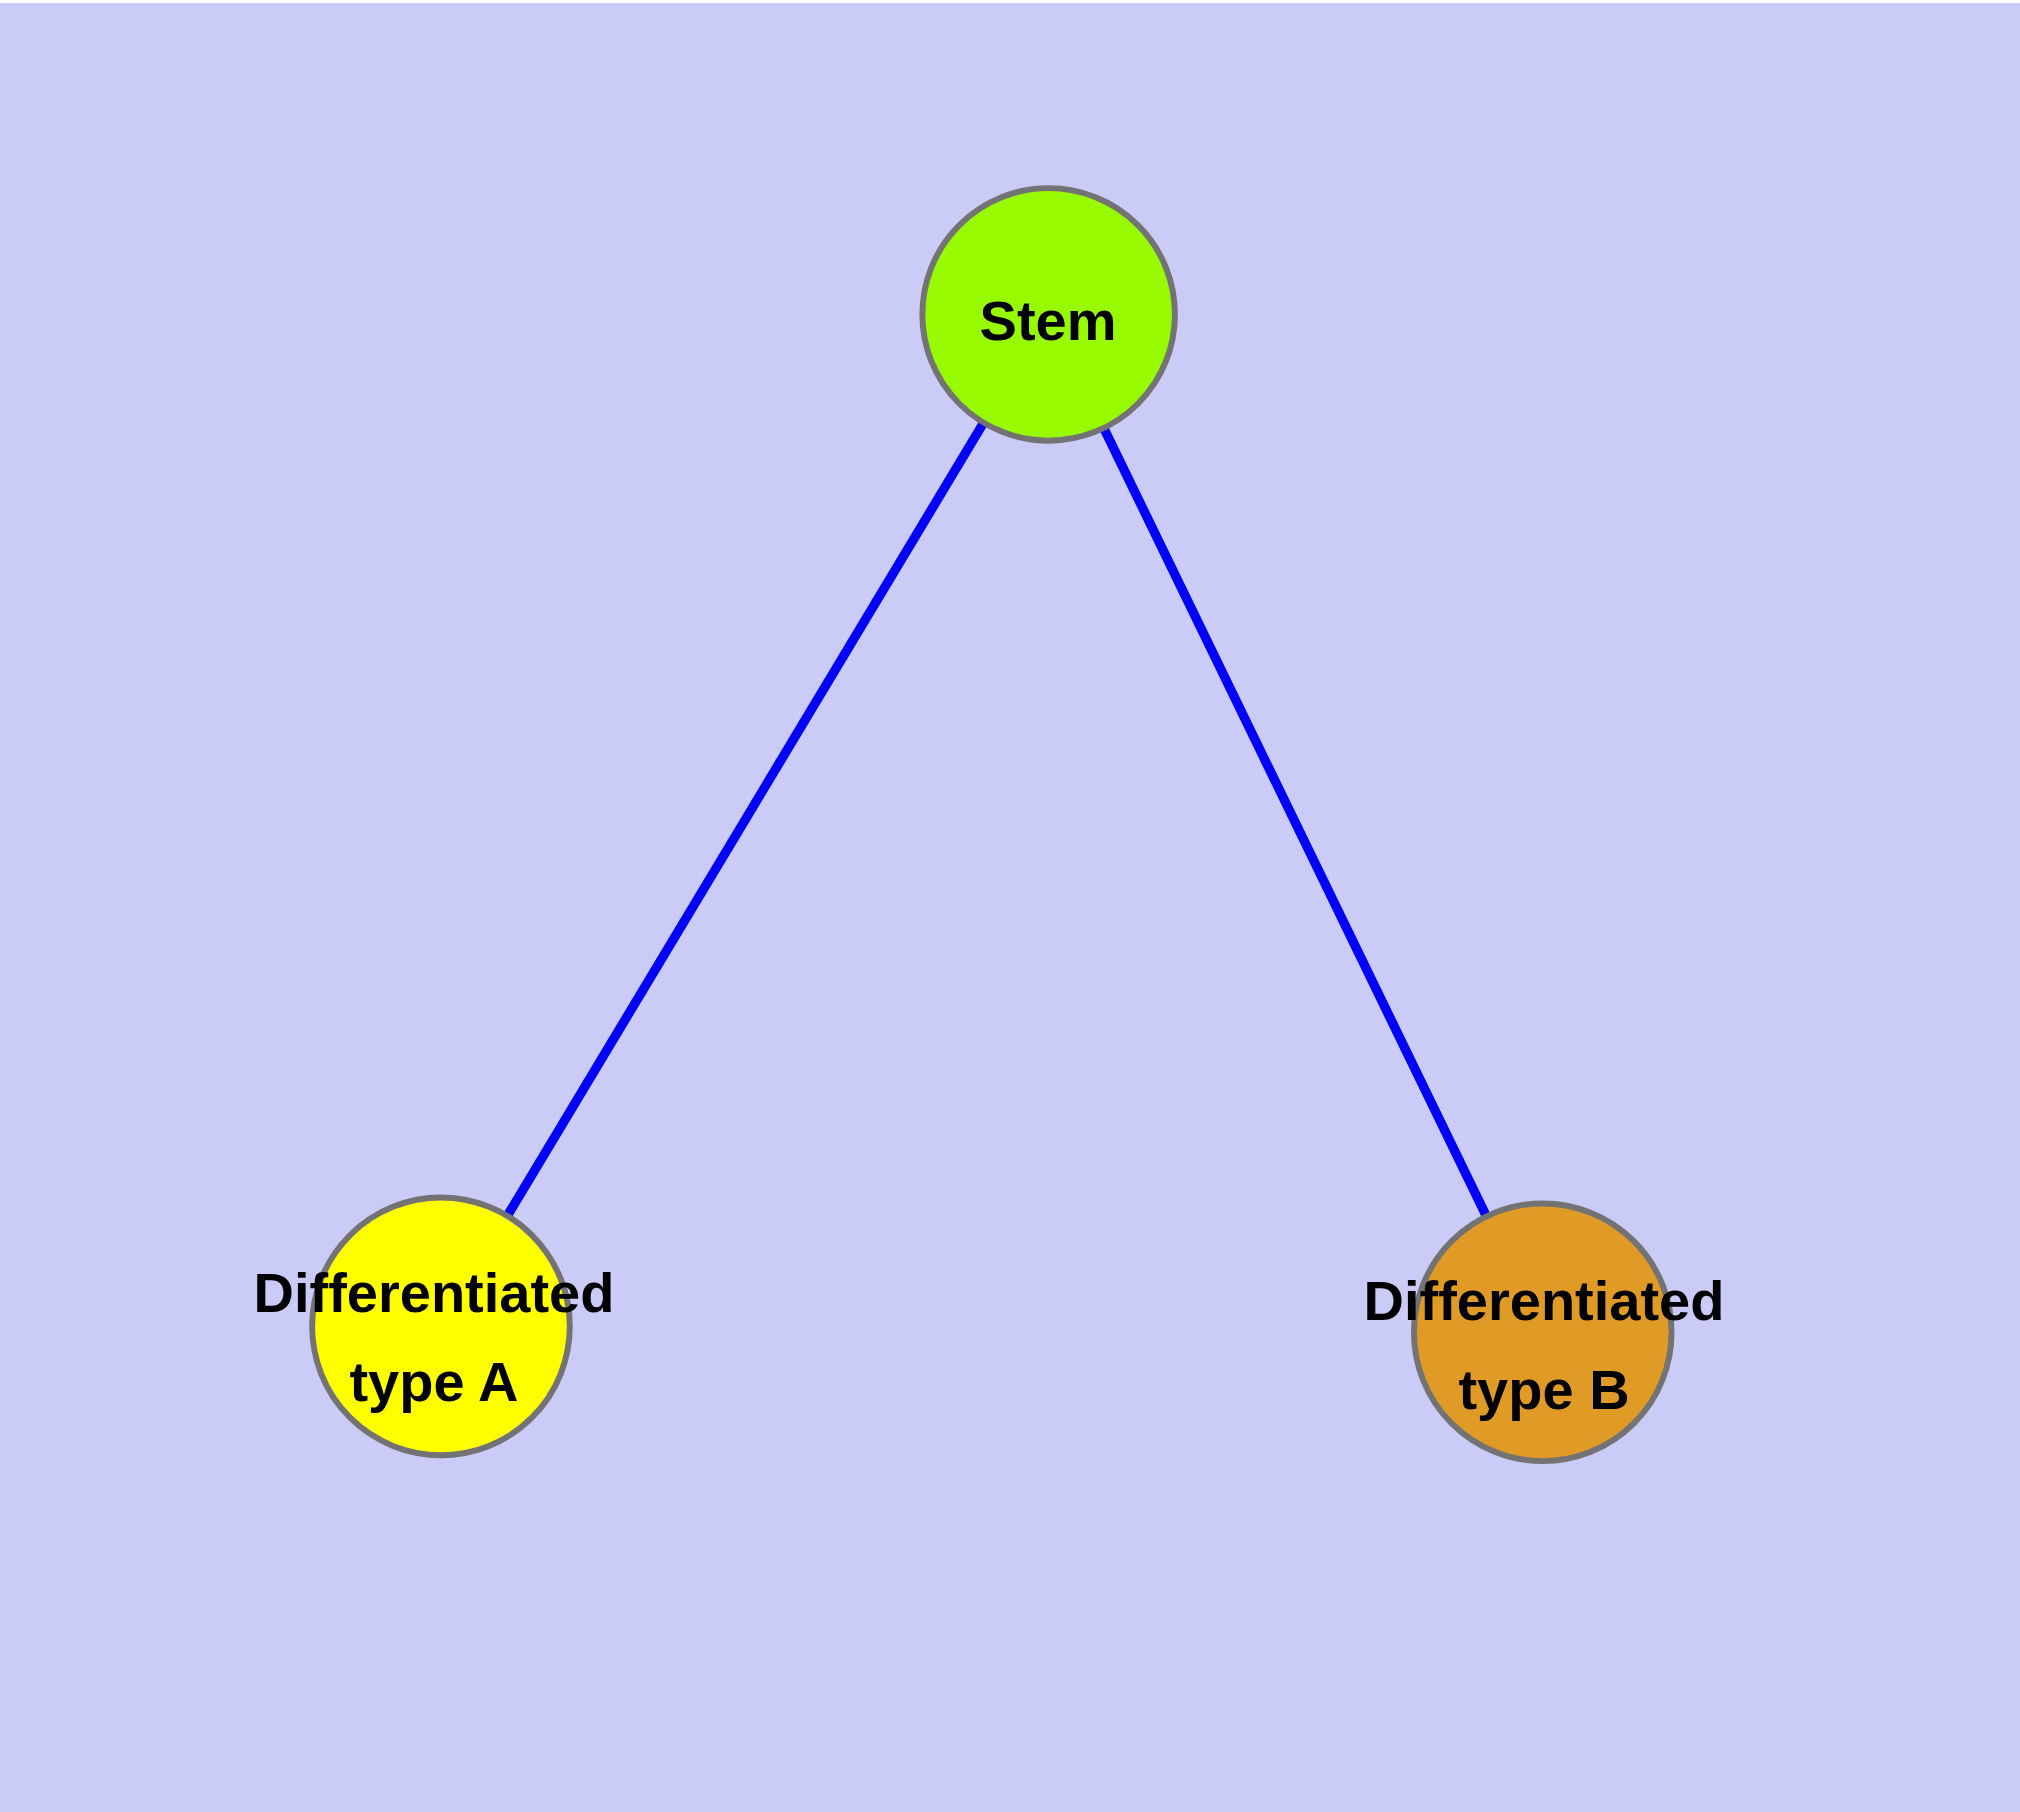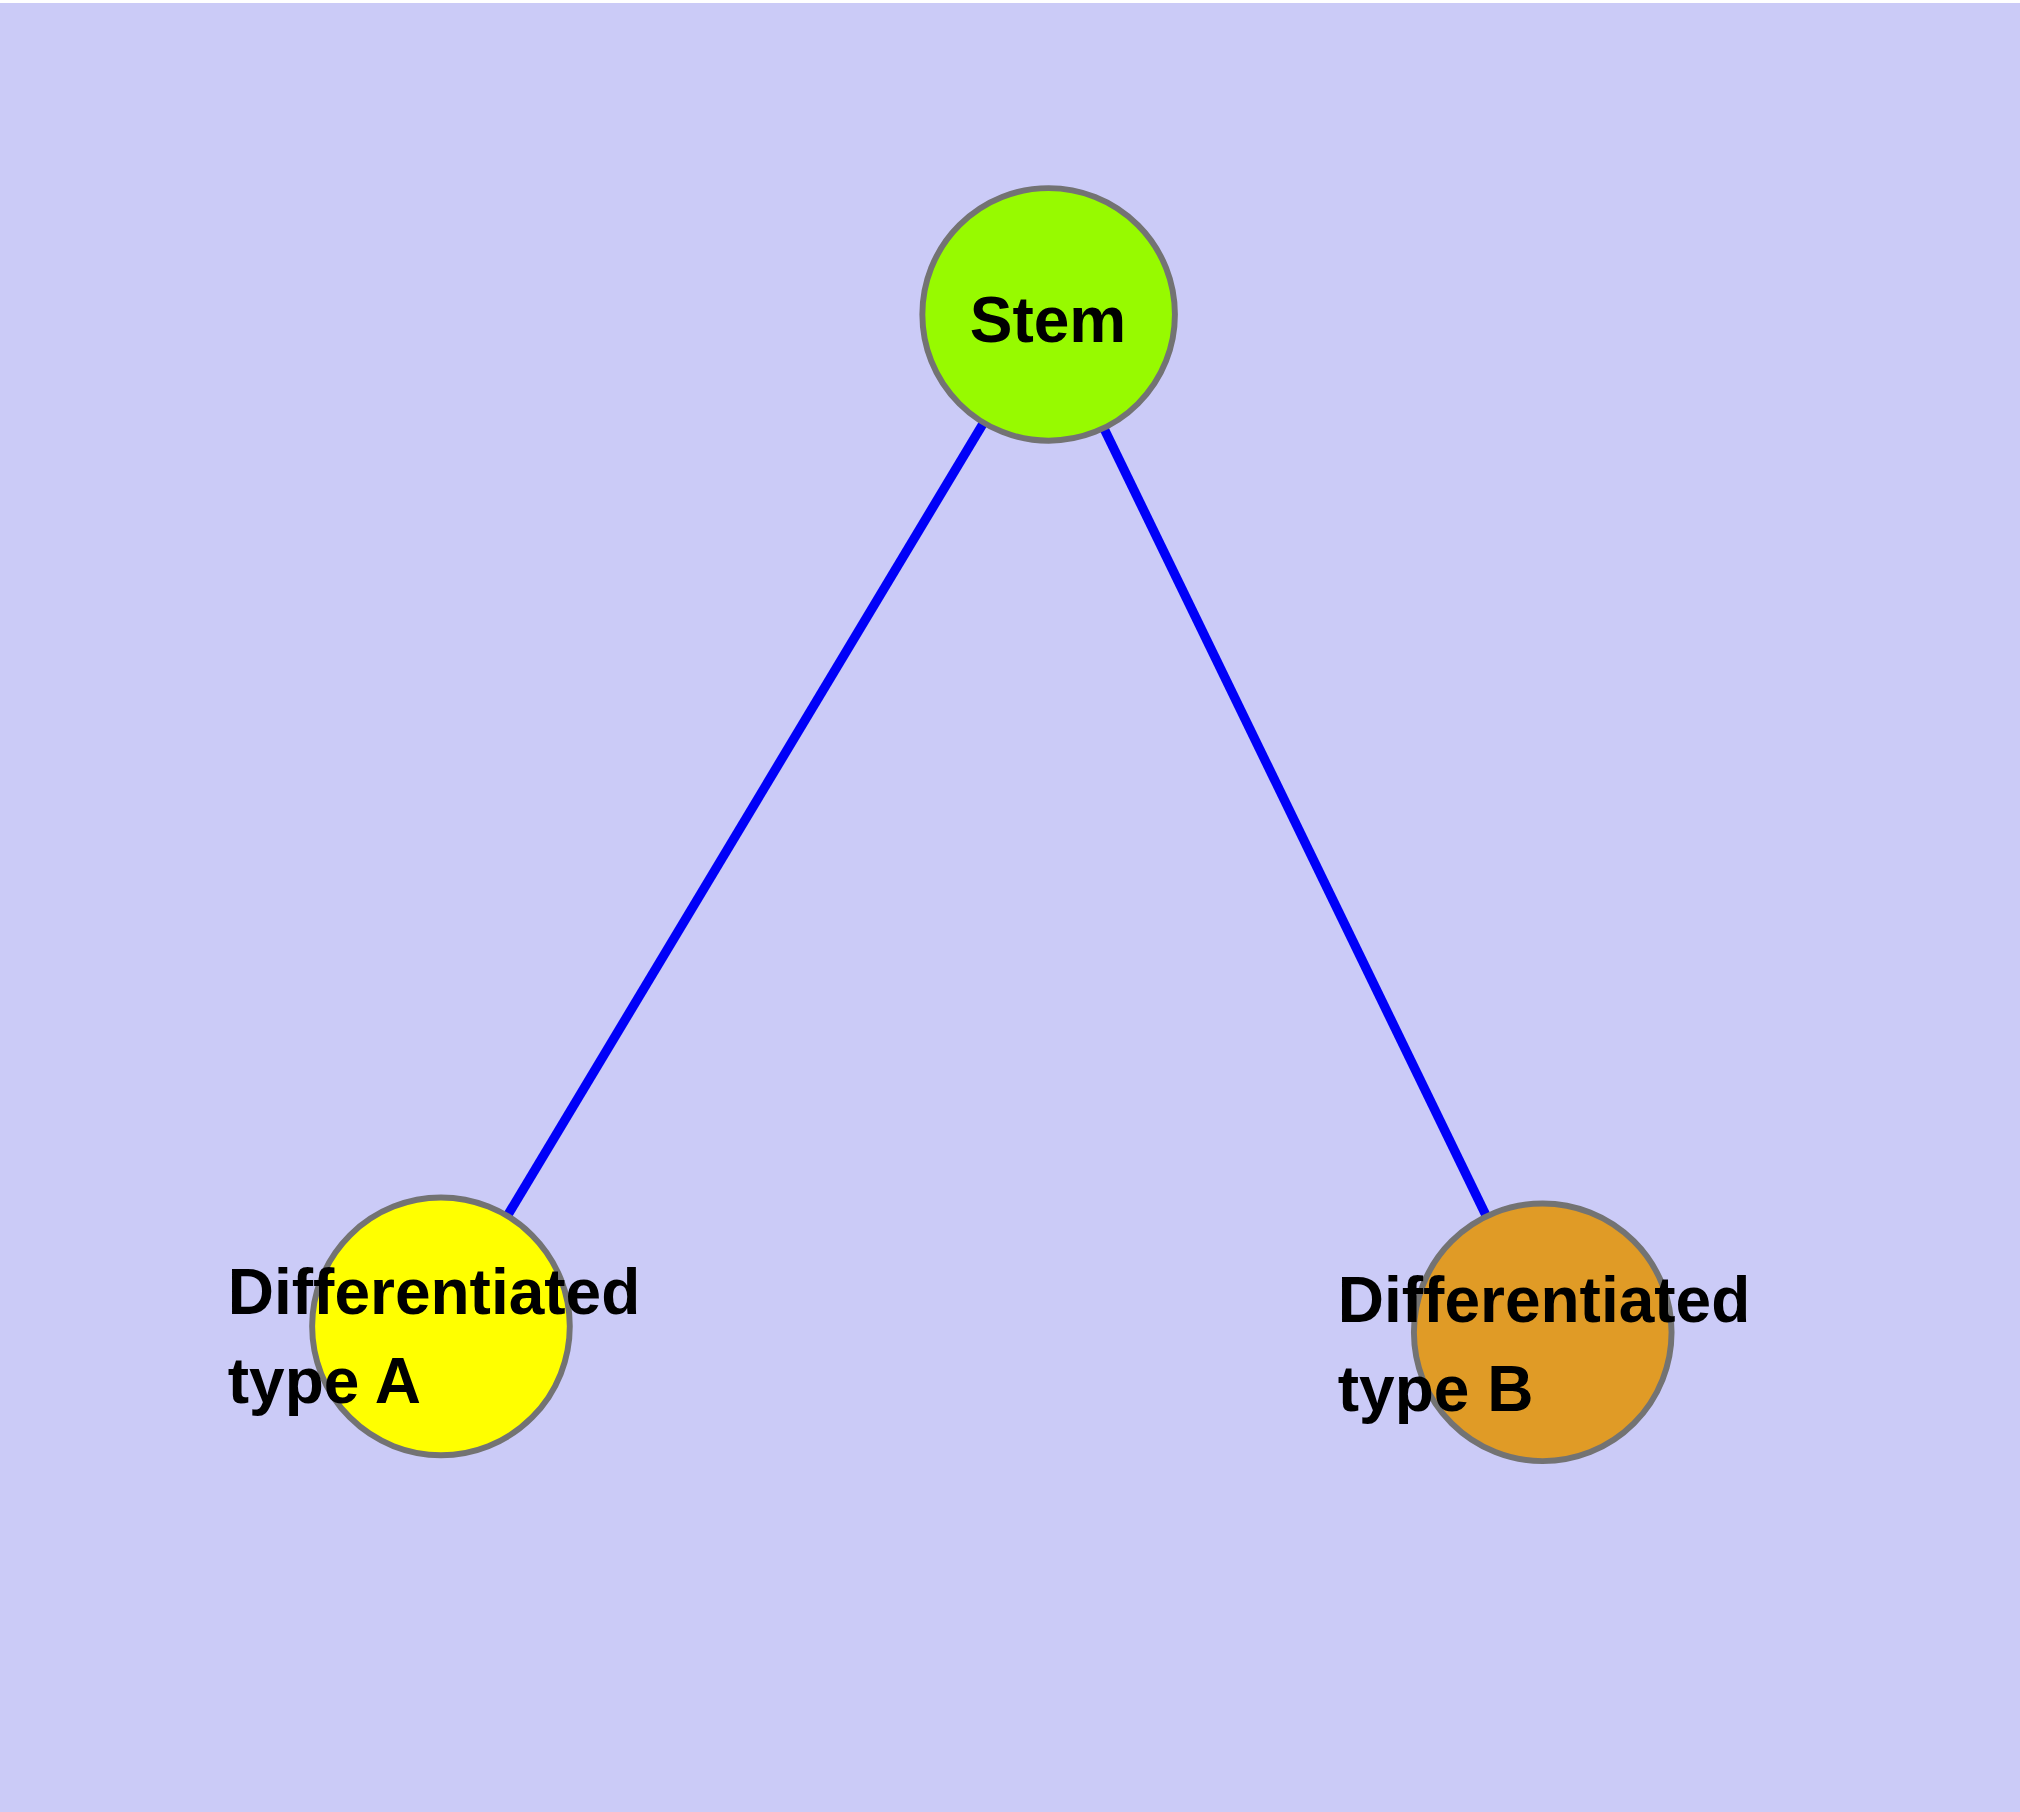--- a/index.html
+++ b/index.html
@@ -24,23 +24,24 @@
   svg.graph {
     position: absolute;
     top: 0;
     left: 0;
     display: block;
   }
   .node-label {
     position: absolute;
     transform: translate(-50%, -50%);
     font-weight: 700;
-    font-size: 64px;
+    font-size: 56px;
     line-height: 89px;
     letter-spacing: 0px;
+    text-align: center;
     white-space: pre-line;
     pointer-events: none;
   }
 </style>
 </head>
 <body>
 
 <div class="canvas" style="width: 2021px; height: 1812px; background: rgb(203, 203, 247);">
   <svg class="graph" width="2021" height="1812" viewBox="0 0 2384 2138">
     <g id="edges-layer">

